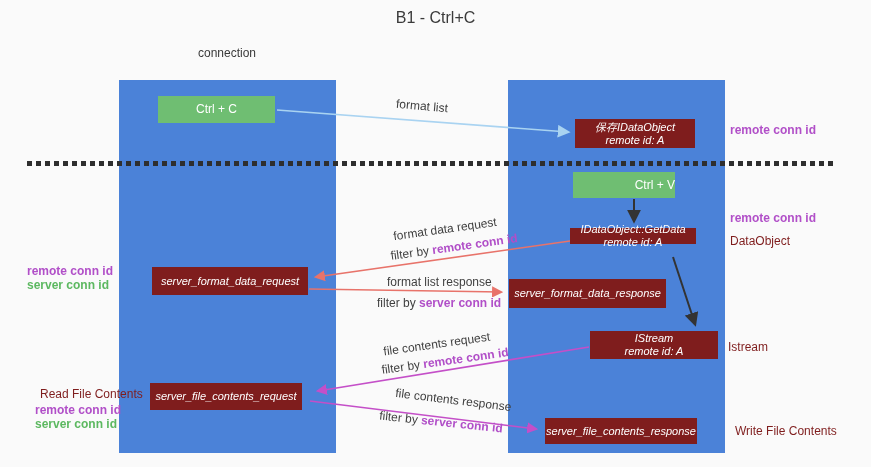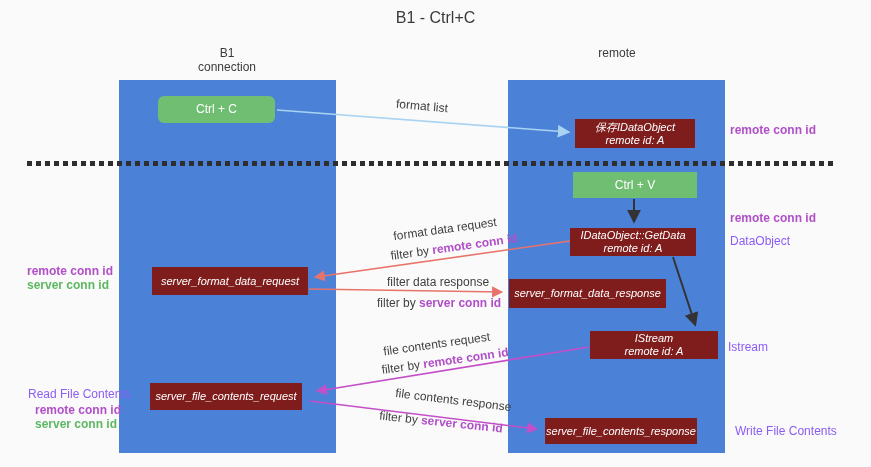--- a/index.html
+++ b/index.html
@@ -18,31 +18,31 @@
   .lifeline.right{left:508px;}
 
   .dashed-divider{position:absolute;left:27px;top:161px;width:806px;height:5px;
     background:repeating-linear-gradient(90deg,#2e2e2e 0 5px,transparent 5px 9px);}
 
   .node{position:absolute;display:flex;flex-direction:column;align-items:center;
         justify-content:center;color:#ffffff;text-align:center;line-height:13px;}
   .node.green{background:#6fbe72;font-size:12px;}
   .node.orange{background:#7f1d1d;font-size:11px;font-style:italic;}
 
-  .node-ctrl-c{left:158px;top:96px;width:117px;height:27px;border-radius:6px;}
-  .node-ctrl-v{left:573px;top:172px;width:124px;height:26px;}
+  .node-ctrl-c{left:158px;top:96px;width:117px;height:27px;}
+  .node-ctrl-v{left:573px;top:172px;width:102px;height:26px;align-items:flex-end;}
   .node-save{left:575px;top:119px;width:120px;height:29px;}
-  .node-getdata{left:570px;top:228px;width:126px;height:28px;}
+  .node-getdata{left:570px;top:228px;width:126px;height:16px;}
   .node-istream{left:590px;top:331px;width:128px;height:28px;}
   .node-fmt-req{left:152px;top:267px;width:156px;height:28px;}
   .node-fmt-resp{left:509px;top:279px;width:157px;height:29px;}
   .node-file-req{left:150px;top:383px;width:152px;height:27px;}
   .node-file-resp{left:545px;top:418px;width:152px;height:26px;}
 
-  .side-label{position:absolute;font-size:12px;color:#8b5cf6;white-space:nowrap;}
+  .side-label{position:absolute;font-size:12px;color:#7f1d1d;white-space:nowrap;}
   .side-label.purple{color:#b14fc8;font-weight:bold;}
   .side-label.green{color:#5cb860;font-weight:bold;}
 
   .arrow-label{position:absolute;font-size:12px;color:#3f3f3f;white-space:nowrap;}
   .arrow-label .key-purple{color:#b14fc8;font-weight:bold;}
   .rot-p5{transform:rotate(5deg);}
   .rot-m8{transform:rotate(-8deg);}
   .rot-p7{transform:rotate(7deg);}
   .rot-p6{transform:rotate(6deg);}
 
@@ -51,25 +51,23 @@
 </head>
 <body>
 
 <div class="canvas">
 
   <div class="title">
     <div>B1 - Ctrl+C</div>
   </div>
 
   <div class="col-header left">
-    <div>B1</div>
     <div>connection</div>
   </div>
   <div class="col-header right">
-    <div>remote</div>
   </div>
 
   <div class="lifeline left"></div>
   <div class="lifeline right"></div>
 
   <div class="dashed-divider"></div>
 
   <svg class="arrows" viewBox="0 0 871 467">
     <defs>
       <marker id="m-blue" viewBox="0 0 10 10" refX="8" refY="5" markerWidth="8" markerHeight="8" orient="auto">
@@ -134,32 +132,32 @@
   </div>
 
   <div class="side-label purple" style="left:730px;top:123px;">remote conn id</div>
   <div class="side-label purple" style="left:730px;top:211px;">remote conn id</div>
   <div class="side-label" style="left:730px;top:234px;">DataObject</div>
   <div class="side-label" style="left:728px;top:340px;">Istream</div>
   <div class="side-label" style="left:735px;top:424px;text-align:center;">Write File Contents</div>
 
   <div class="side-label purple" style="left:27px;top:264px;">remote conn id</div>
   <div class="side-label green" style="left:27px;top:278px;">server conn id</div>
-  <div class="side-label" style="left:28px;top:387px;">Read File Contents</div>
+  <div class="side-label" style="left:40px;top:387px;">Read File Contents</div>
   <div class="side-label purple" style="left:35px;top:403px;">remote conn id</div>
   <div class="side-label green" style="left:35px;top:417px;">server conn id</div>
 
   <div class="arrow-label rot-p5" style="left:396px;top:99px;">format list</div>
 
   <div class="arrow-label rot-m8" style="left:393px;top:222px;">format data request</div>
   <div class="arrow-label rot-m8" style="left:390px;top:240px;">
     <span>filter by </span><span class="key-purple">remote conn id</span>
   </div>
 
-  <div class="arrow-label" style="left:387px;top:275px;">filter data response</div>
+  <div class="arrow-label" style="left:387px;top:275px;">format list response</div>
   <div class="arrow-label" style="left:377px;top:296px;">
     <span>filter by </span><span class="key-purple">server conn id</span>
   </div>
 
   <div class="arrow-label rot-m8" style="left:383px;top:337px;">file contents request</div>
   <div class="arrow-label rot-m8" style="left:381px;top:354px;">
     <span>filter by </span><span class="key-purple">remote conn id</span>
   </div>
 
   <div class="arrow-label rot-p7" style="left:395px;top:393px;">file contents response</div>

